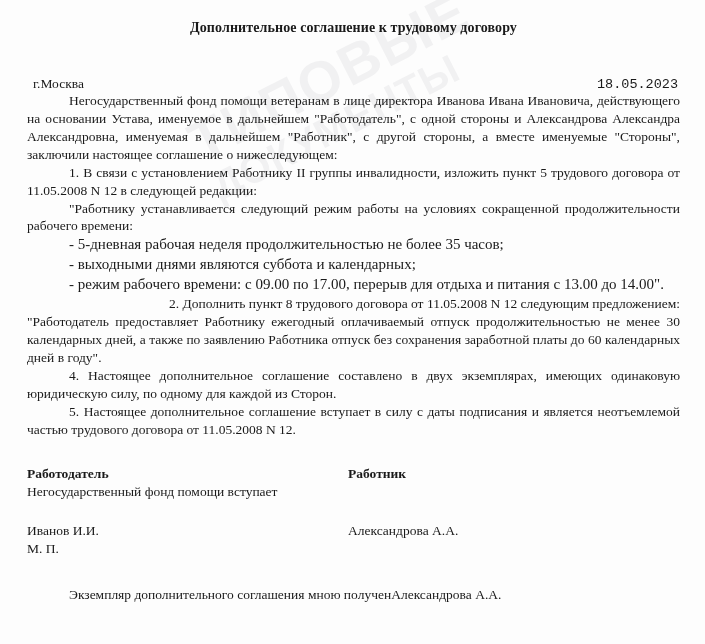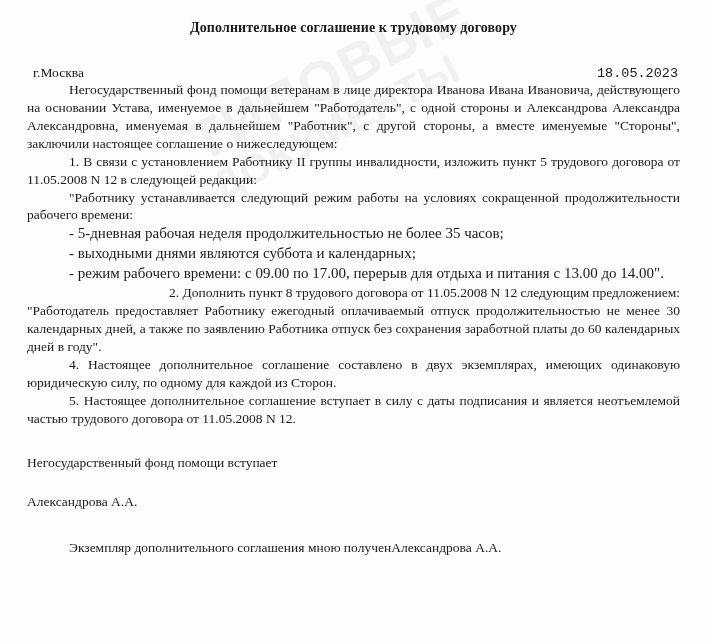--- a/index.html
+++ b/index.html
@@ -69,20 +69,21 @@
 
   .place-date-row {
     display: flex;
     justify-content: space-between;
     align-items: baseline;
     margin-top: 28px;
     font-size: 13.5px;
   }
   .place {
     padding-left: 6px;
+    margin-top: 11px;
   }
   .date {
     padding-right: 2px;
     font-family: Liberation Mono, monospace;
   }
 
   .body-block {
   }
 
   p.para {
@@ -177,33 +178,39 @@
       <p class="para">4. Настоящее дополнительное соглашение составлено в двух экземплярах, имеющих одинаковую юридическую силу, по одному для каждой из Сторон.</p>
 
       <p class="para">5. Настоящее дополнительное соглашение вступает в силу с даты подписания и является неотъемлемой частью трудового договора от 11.05.2008 N 12.</p>
 
 
 
     </div>
 
     <div class="sig-area">
 
+      <div class="sig-row">
+        <div class="sig-col-left sig-head">Работодатель</div>
+        <div class="sig-col-right sig-head">Работник</div>
+      </div>
 
       <div class="sig-row">
         <div class="sig-col-left">Негосударственный фонд помощи вступает</div>
         <div class="sig-col-right"></div>
       </div>
 
       <div class="sig-gap"></div>
 
       <div class="sig-row">
+        <div class="sig-col-left">Иванов И.И.</div>
         <div class="sig-col-right">Александрова А.А.</div>
       </div>
 
       <div class="sig-row">
+        <div class="sig-col-left">М. П.</div>
         <div class="sig-col-right"></div>
       </div>
 
     </div>
 
     <div class="receipt-line">
       <span>Экземпляр дополнительного соглашения мною получен</span><span>Александрова А.А.</span>
     </div>
 
   </div>

